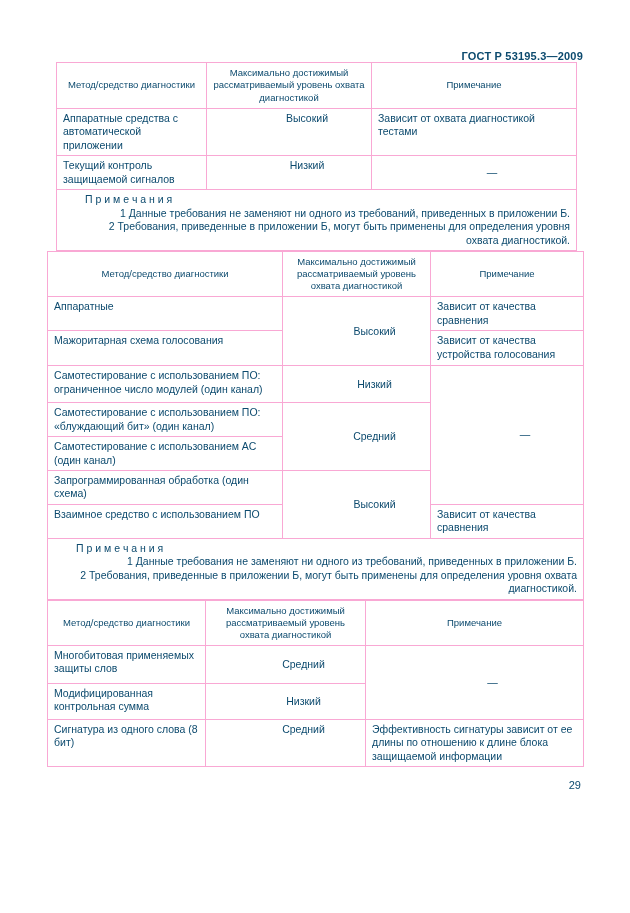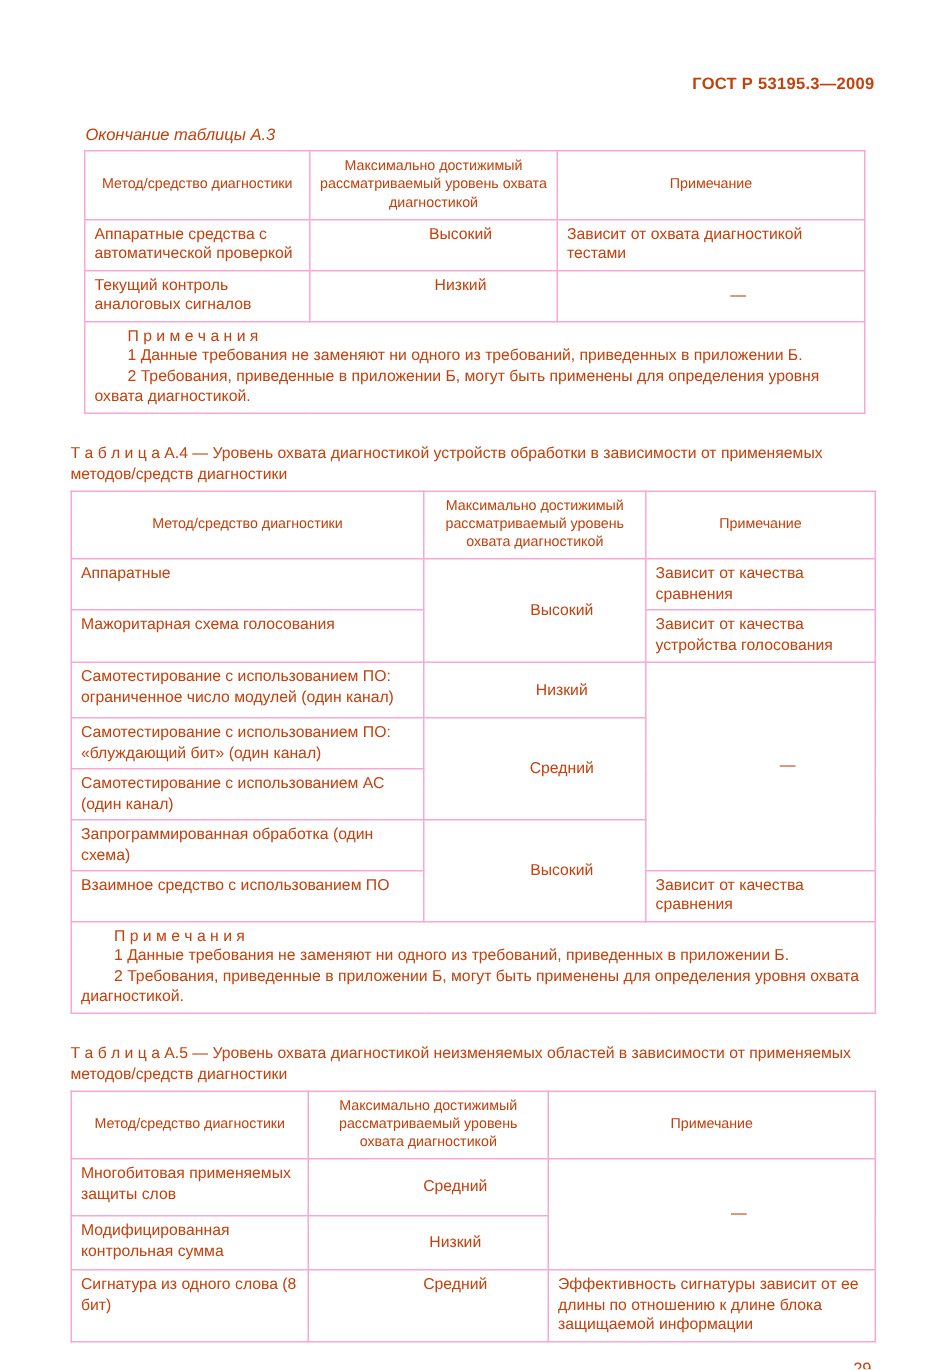--- a/index.html
+++ b/index.html
@@ -2,21 +2,21 @@
 <html lang="ru"><head>
 <meta charset="utf-8">
 <style>
   html, body { margin: 0; padding: 0; background: #ffffff; }
   .page {
     width: 630px;
     height: 913px;
     box-sizing: border-box;
     background: #ffffff;
     font-family: "Liberation Sans", "DejaVu Sans", sans-serif;
-    color: #c2410c;
+    color: #0c4a6e;
     padding: 50px 47px 0 47px;
     position: relative;
     overflow: hidden;
   }
   .doc-number {
     font-size: 11px;
     font-weight: 700;
     text-align: right;
     letter-spacing: 0.2px;
   }
@@ -49,72 +49,70 @@
   }
   td.c  { text-align: center; padding-left: 42px; }
   td.vm { vertical-align: middle; }
   .table-title {
     font-size: 10.5px;
     line-height: 1.35;
     margin: 19px 0 4px 0;
   }
   .notes-cell { padding: 5px 9px 9px 9px; margin-top: 18px; }
   .notes-title { text-indent: 22px; }
-  .notes-item  { text-indent: 22px; }
+  .notes-item  { text-indent: 22px; text-align: right; }
   .page-number {
     font-size: 11px;
     text-align: right;
     margin-top: 12px;
     padding-right: 2px;
   }
 </style>
 </head>
 <body>
 
 <div class="page">
 
   <div class="doc-number">ГОСТ Р 53195.3—2009</div>
 
-  <div class="a3-caption">Окончание таблицы А.3</div>
 
   <table class="gost a3">
     <colgroup>
         <col style="width:150px">
         <col style="width:165px">
         <col style="width:205px">
       </colgroup>
     <thead>
       <tr style="height:46px">
         <th>Метод/средство диагностики</th>
         <th>Максимально достижимый рассматриваемый уровень охвата диагностикой</th>
         <th>Примечание</th>
       </tr>
     </thead>
     <tbody>
       <tr style="height:34px">
-        <td>Аппаратные средства с автоматической проверкой</td>
+        <td>Аппаратные средства с автоматической приложении</td>
         <td class="c">Высокий</td>
         <td>Зависит от охвата диагностикой тестами</td>
       </tr>
       <tr style="height:33px">
-        <td>Текущий контроль аналоговых сигналов</td>
+        <td>Текущий контроль защищаемой сигналов</td>
         <td class="c">Низкий</td>
         <td class="c vm">—</td>
       </tr>
       <tr>
         <td colspan="3" class="notes-cell">
           <div class="notes-title">П р и м е ч а н и я</div>
           <div class="notes-item">1 Данные требования не заменяют ни одного из требований, приведенных в приложении Б.</div>
           <div class="notes-item">2 Требования, приведенные в приложении Б, могут быть применены для определения уровня охвата диагностикой.</div>
         </td>
       </tr>
     </tbody>
   </table>
 
-  <div class="table-title">Т а б л и ц а  А.4 — Уровень охвата диагностикой устройств обработки в зависимости от применяемых методов/средств диагностики</div>
 
   <table class="gost a4">
     <colgroup>
         <col style="width:235px">
         <col style="width:148px">
         <col style="width:153px">
       </colgroup>
     <thead>
       <tr style="height:40px">
         <th>Метод/средство диагностики</th>
@@ -155,21 +153,20 @@
       <tr>
         <td colspan="3" class="notes-cell">
           <div class="notes-title">П р и м е ч а н и я</div>
           <div class="notes-item">1 Данные требования не заменяют ни одного из требований, приведенных в приложении Б.</div>
           <div class="notes-item">2 Требования, приведенные в приложении Б, могут быть применены для определения уровня охвата диагностикой.</div>
         </td>
       </tr>
     </tbody>
   </table>
 
-  <div class="table-title">Т а б л и ц а  А.5 — Уровень охвата диагностикой неизменяемых областей в зависимости от применяемых методов/средств диагностики</div>
 
   <table class="gost a5">
     <colgroup>
         <col style="width:158px">
         <col style="width:160px">
         <col style="width:218px">
       </colgroup>
     <thead>
       <tr style="height:44px">
         <th>Метод/средство диагностики</th>

